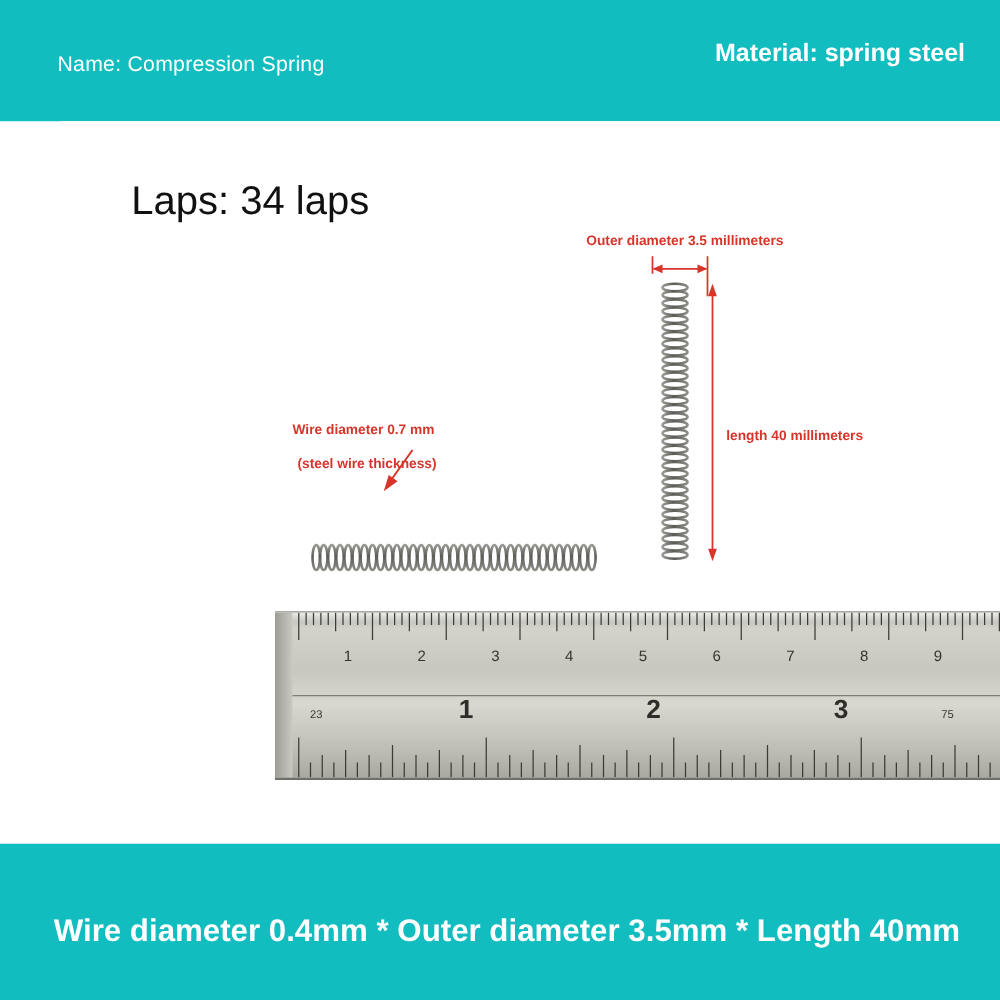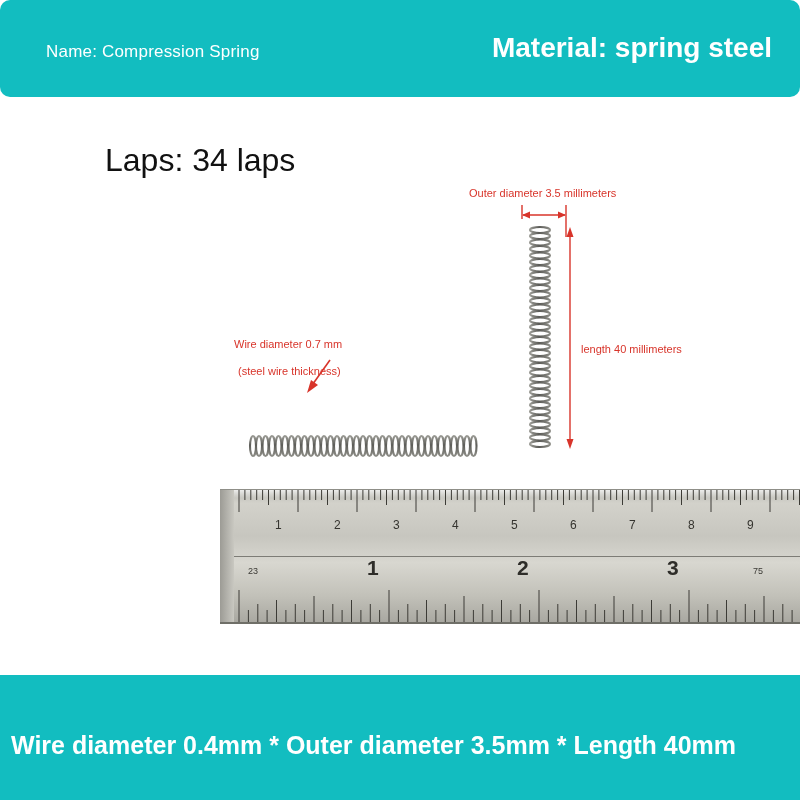--- a/index.html
+++ b/index.html
@@ -21,37 +21,36 @@
   }
 
   
   .top-banner {
     position: absolute;
     left: 0;
     top: 0;
     width: 800px;
     height: 97px;
     background: #12bdc0;
-    border-radius: 10px;
   }
   .top-banner .name-text {
     position: absolute;
     left: 46px;
     top: 42px;
     color: #ffffff;
     font-size: 17px;
     letter-spacing: 0.2px;
     white-space: nowrap;
   }
   .top-banner .material-text {
     position: absolute;
     right: 28px;
     top: 32px;
     color: #ffffff;
-    font-size: 28px;
+    font-size: 20px;
     font-weight: bold;
     white-space: nowrap;
   }
 
   
   .photo-area {
     position: absolute;
     left: 0;
     top: 97px;
     width: 800px;
@@ -69,20 +68,21 @@
     color: #111111;
     white-space: nowrap;
   }
 
   
   .anno {
     position: absolute;
     color: #d8342a;
     font-size: 11px;
     white-space: nowrap;
+    font-weight: bold;
   }
   .anno-outer-dia { left: 421px; top: 90px; }
   .anno-length    { left: 533px; top: 246px; }
   .anno-wire1     { left: 186px; top: 241px; }
   .anno-wire2     { left: 190px; top: 268px; }
 
   
   .spring-h {
     position: absolute;
     left: 200px;
@@ -150,20 +150,21 @@
     top: 675px;
     width: 800px;
     height: 125px;
     background: #12bdc0;
   }
   .bottom-banner .spec-text {
     position: absolute;
     left: 11px;
     right: 0;
     top: 56px;
+    text-align: center;
     color: #ffffff;
     font-size: 25px;
     font-weight: bold;
     white-space: nowrap;
   }
 </style>
 </head>
 <body>
 
 <div class="page">

